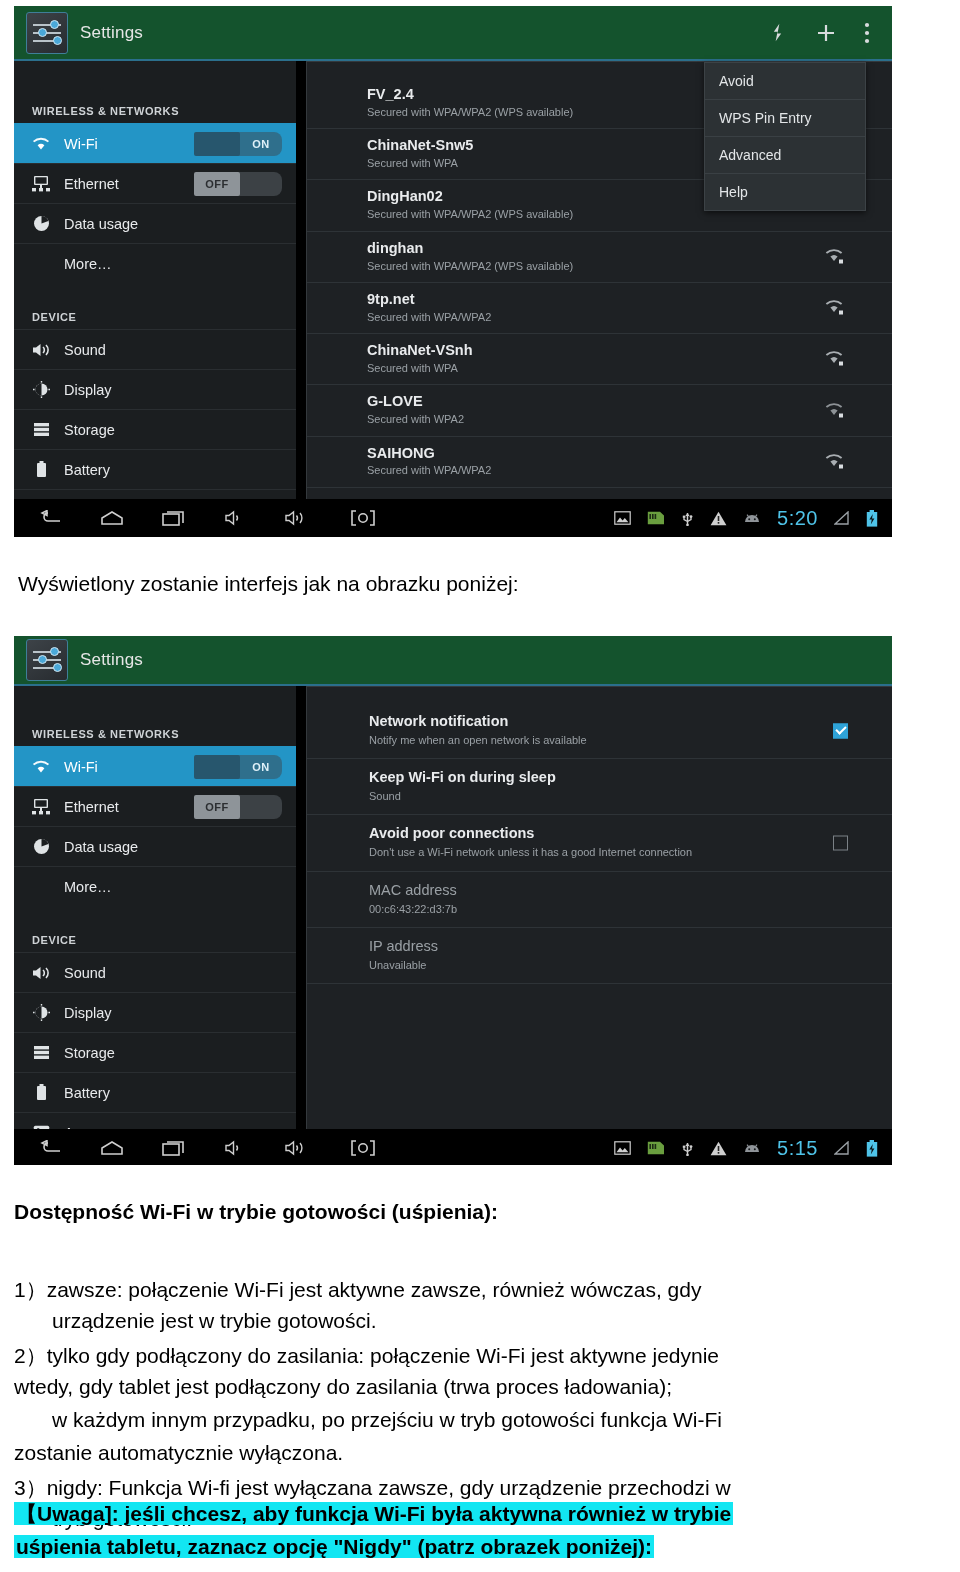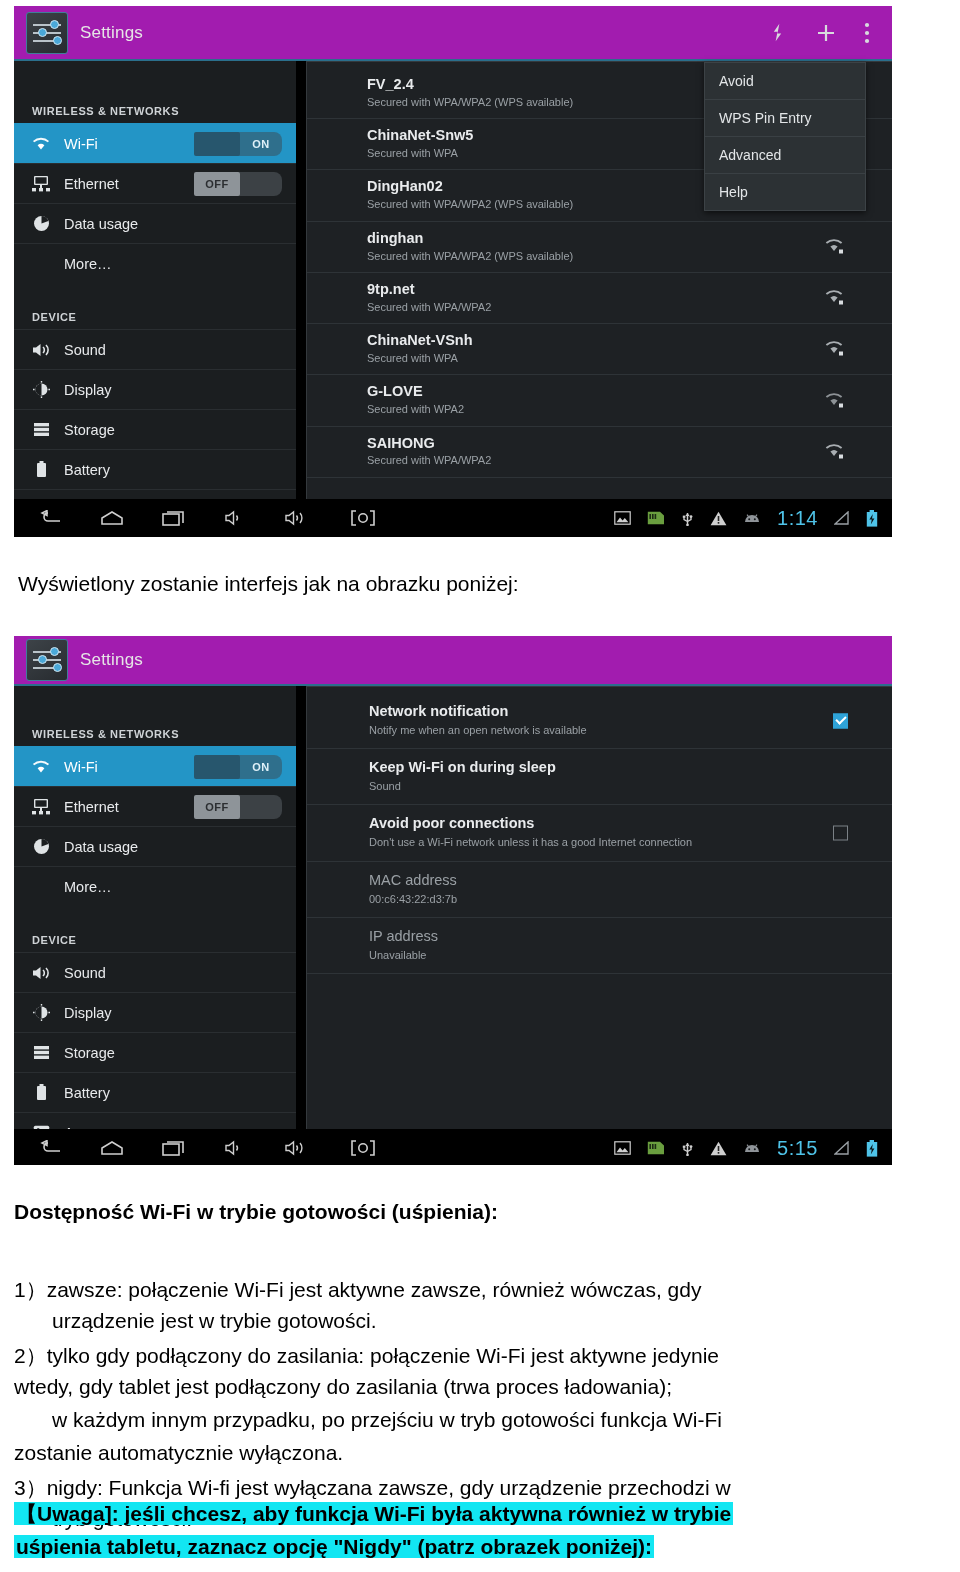--- a/index.html
+++ b/index.html
@@ -21,21 +21,21 @@
     position: absolute;
     background: #000000;
     overflow: hidden;
   }
   #tablet-1 { left: 14px; top: 6px; width: 878px; height: 531px; }
   #tablet-2 { left: 14px; top: 636px; width: 878px; height: 529px; }
 
   .action-bar {
     position: relative;
     height: 55px;
-    background: #a21caf;
+    background: #14532d;
     border-bottom: 2px solid #2b6f8c;
     display: flex;
     align-items: center;
     padding-left: 12px;
     box-sizing: border-box;
   }
   #tablet-2 .action-bar { height: 50px; }
 
   .app-icon {
     width: 40px; height: 40px;
@@ -146,21 +146,21 @@
   .toggle.off .tlabel { color:#2b2e31; font-size:11px; font-weight:bold; letter-spacing:.5px; }
 
   
   .content-pane {
     flex: 1;
     background: #1e2124;
     border-left: 1px solid #34393d;
     border-top: 1px solid #34393d;
     position: relative;
     box-sizing: border-box;
-    padding-top: 6px;
+    padding-top: 16px;
   }
   #tablet-1 .content-pane { margin-left: 10px; }
   #tablet-2 .content-pane { margin-left: 10px; }
 
   .net-row {
     position: relative;
     padding: 7px 0 8px 60px;
     border-bottom: 1px solid #2e3337;
     box-sizing: border-box;
   }
@@ -573,21 +573,21 @@
         </svg>
       </span>
       <span class="st-icon">
         <svg width="18" height="12" viewBox="0 0 18 12" aria-hidden="true">
           <path d="M2 10 A7 7 0 0 1 16 10 Z" fill="#8f9499"></path>
           <circle cx="6.2" cy="7.2" r="1" fill="#15181b"></circle>
           <circle cx="11.8" cy="7.2" r="1" fill="#15181b"></circle>
           <path d="M4 2.6 L5.6 4.6 M14 2.6 L12.4 4.6" stroke="#8f9499" stroke-width="1.1"></path>
         </svg>
       </span>
-      <span class="clock">1:14</span>
+      <span class="clock">5:20</span>
       <span class="st-icon">
         <svg width="16" height="14" viewBox="0 0 16 14" aria-hidden="true">
           <path d="M14 1 V13 H1 Z" stroke="#9aa0a5" stroke-width="1.4" fill="none"></path>
         </svg>
       </span>
       <span class="st-icon">
         <svg width="12" height="17" viewBox="0 0 12 17" aria-hidden="true">
           <rect x="3.6" y="0" width="4.4" height="2" fill="#4fc3e8"></rect>
           <rect x="0.8" y="2" width="10.4" height="14.6" fill="#4fc3e8"></rect>
           <path d="M6.8 4 L3.4 9.6 H5.8 L4.8 14.4 L8.4 8.6 H6 Z" fill="#0c1417"></path>

